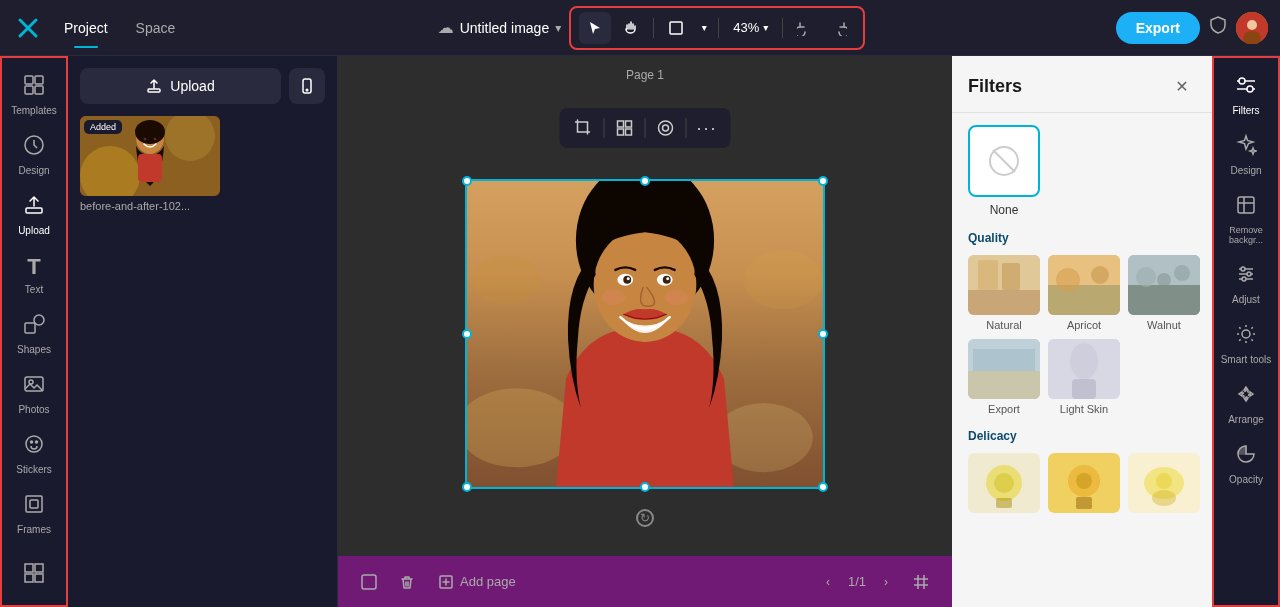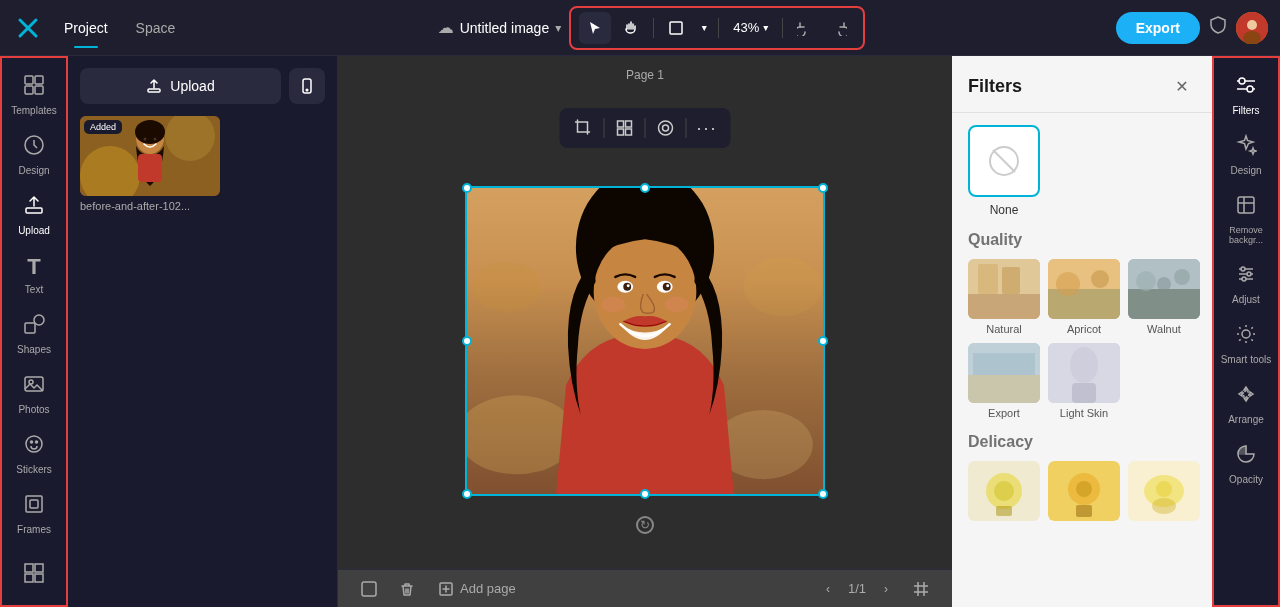--- a/index.html
+++ b/index.html
@@ -208,21 +208,21 @@
       width: 18px; height: 18px;
       border: 2px solid #888; border-radius: 50%;
       position: absolute; bottom: -40px; left: 50%; transform: translateX(-50%);
       display: flex; align-items: center; justify-content: center;
       color: #888; font-size: 12px; cursor: pointer;
       background: #2d2d2d;
     }
 
     
     .bottom-bar {
-      height: 38px; background: #404040;
+      height: 52px; background: #701a75;
       border-top: 1px solid #2a2a3e;
       display: flex; align-items: center;
       padding: 0 16px; gap: 12px;
       flex-shrink: 0;
     }
     .bottom-bar-left { display: flex; gap: 8px; align-items: center; }
     .bottom-btn {
       width: 30px; height: 30px;
       display: flex; align-items: center; justify-content: center;
       border-radius: 6px; cursor: pointer; color: #aaa; font-size: 16px;
@@ -273,21 +273,21 @@
     
     .none-filter {
       width: 72px; height: 72px;
       border: 2px solid #00b4d8; border-radius: 8px;
       display: flex; align-items: center; justify-content: center;
       margin-bottom: 6px; background: #fff; cursor: pointer;
     }
     .filter-none-label { font-size: 12px; color: #333; text-align: center; width: 72px; }
 
     .section-title {
-      font-size: 16px; font-weight: 600; color: #737373;
+      font-size: 12px; font-weight: 600; color: #0c4a6e;
       margin: 14px 0 10px;
     }
 
     .filter-grid {
       display: grid; grid-template-columns: repeat(3, 1fr);
       gap: 8px; margin-bottom: 8px;
     }
     .filter-item {
       display: flex; flex-direction: column; align-items: center; gap: 4px;
       cursor: pointer;

